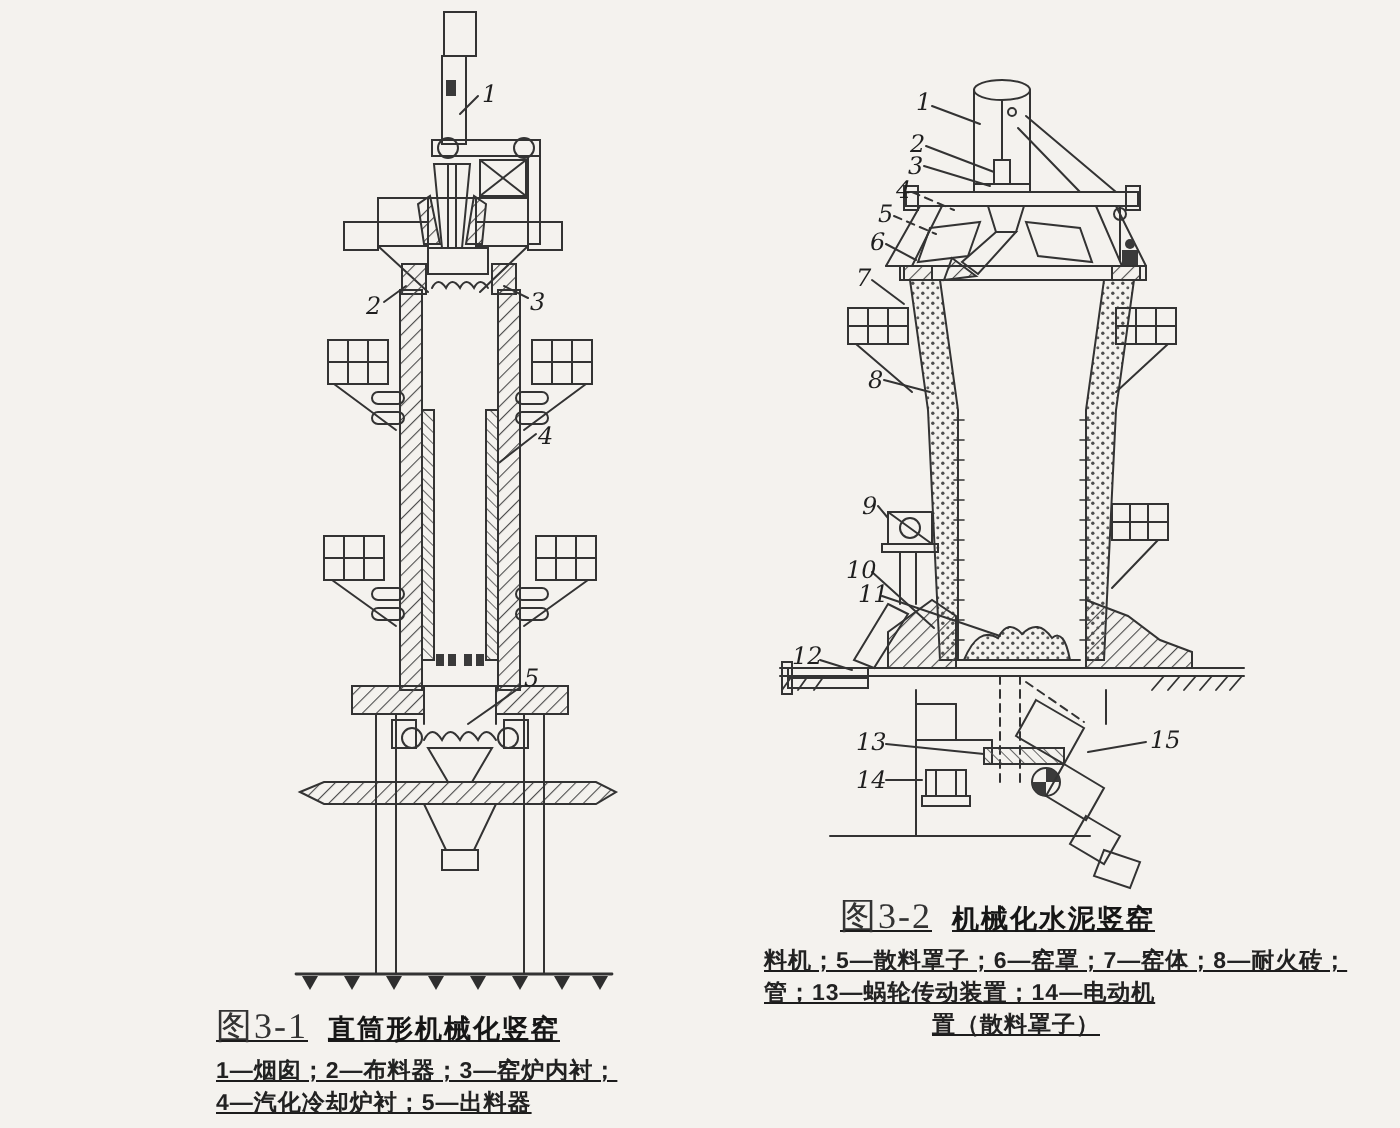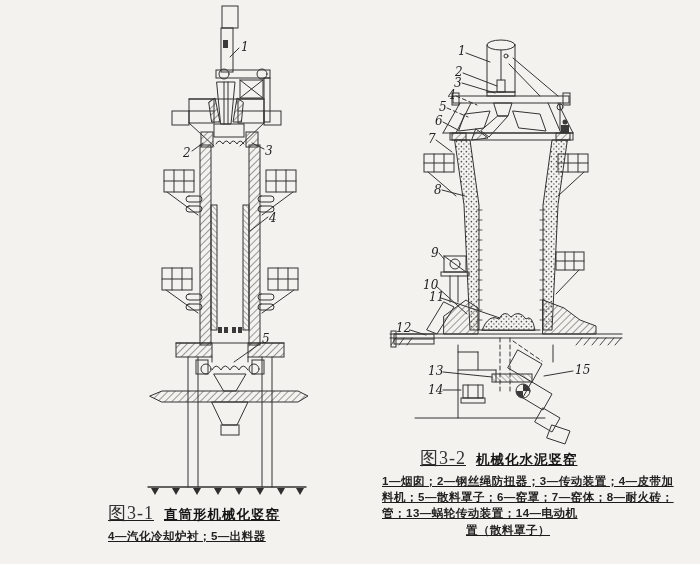--- a/index.html
+++ b/index.html
@@ -388,26 +388,26 @@
     <text class="part-num" x="428" y="394">14</text>
     <text class="part-num" x="575" y="374">15</text>
   </g>
 </svg>
 
 
 <div class="caption fig1-caption">
   <div class="fig-title-row">
     <span class="fig-id">图3-1</span><span class="fig-title">直筒形机械化竖窑</span>
   </div>
+  <div class="legend-line">1—烟囱；2—布料器；3—窑炉内衬；</div>
   <div class="legend-line">4—汽化冷却炉衬；5—出料器</div>
 </div>
 
 <div class="caption fig2-caption">
   <div class="fig-title-row">
     <span class="fig-id">图3-2</span><span class="fig-title">机械化水泥竖窑</span>
   </div>
-  <div class="legend-line">1—烟囱；2—钢丝绳防扭器；3—传动装置；4—皮带加</div>
   <div class="legend-line">料机；5—散料罩子；6—窑罩；7—窑体；8—耐火砖；</div>
   <div class="legend-line">管；13—蜗轮传动装置；14—电动机</div>
   <div class="legend-line centered">置（散料罩子）</div>
 </div>
 
 </div>
 
 </body></html>

